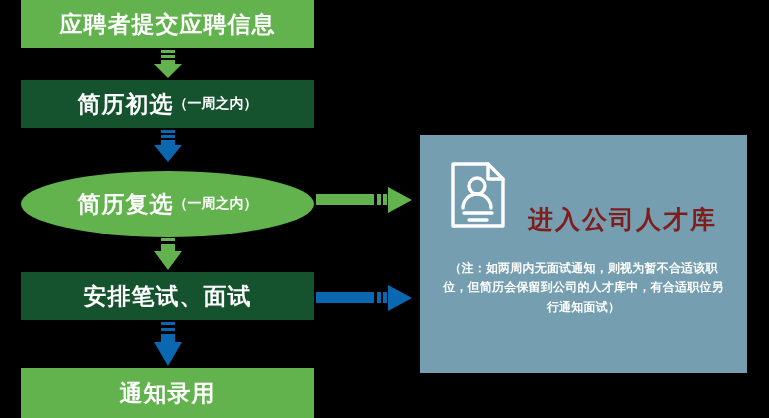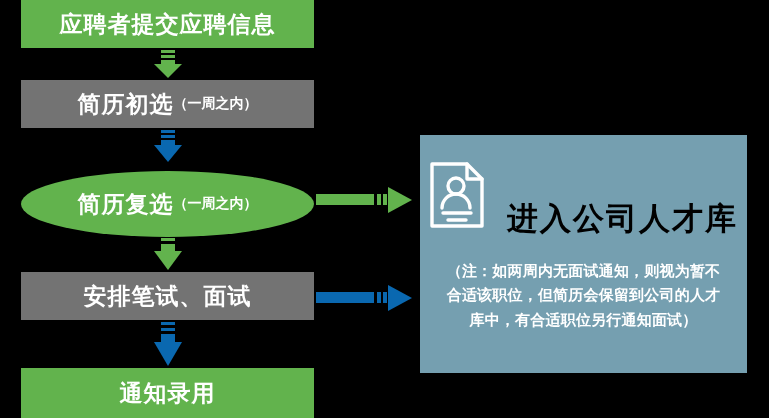--- a/index.html
+++ b/index.html
@@ -13,21 +13,21 @@
   .node{
     position:absolute;left:21px;width:293px;
     display:flex;align-items:center;justify-content:center;
     color:#fff;font-weight:bold;letter-spacing:1px;
     white-space:nowrap;
   }
   .node .main{font-size:23px;}
   .node .sub{font-size:14px;font-weight:bold;letter-spacing:0;}
   .rect{border-radius:0;}
   .green{background:#62b34d;}
-  .blue{background:#737373;}
+  .blue{background:#14532d;}
   .ellipse{border-radius:50%;}
 
   #node-apply  {top:0px;   height:48px;}
   #node-screen1{top:80px;  height:48px;}
   #node-screen2{top:171px; height:66px;}
   #node-exam   {top:272px; height:48px;}
   #node-offer  {top:368px; height:50px;}
 
   
   .v-arrow{position:absolute;left:150px;width:36px;}
@@ -44,26 +44,26 @@
   #talent-panel{
     position:absolute;left:420px;top:135px;width:327px;height:238px;
     background:#759fb0;
   }
   #panel-head{
     position:absolute;left:0;top:18px;width:327px;height:84px;
     display:flex;align-items:center;justify-content:center;
   }
   #resume-icon{width:56px;height:68px;flex:0 0 auto;}
   #panel-title{
-    color:#000000;font-size:31px;font-weight:bold;letter-spacing:2px;
+    color:#7f1d1d;font-size:25px;font-weight:bold;letter-spacing:2px;
     margin-left:22px;white-space:nowrap;margin-top:48px;
   }
   #panel-note{
     position:absolute;left:20px;top:124px;width:287px;
-    color:#fff;font-size:15px;font-weight:bold;line-height:1.62;
+    color:#fff;font-size:12px;font-weight:bold;line-height:1.62;
     text-align:center;letter-spacing:0.2px;
   }
 </style>
 </head>
 <body>
 
 <div id="stage">
 
   <div class="node rect green" id="node-apply">
     <span class="main">应聘者提交应聘信息</span>

